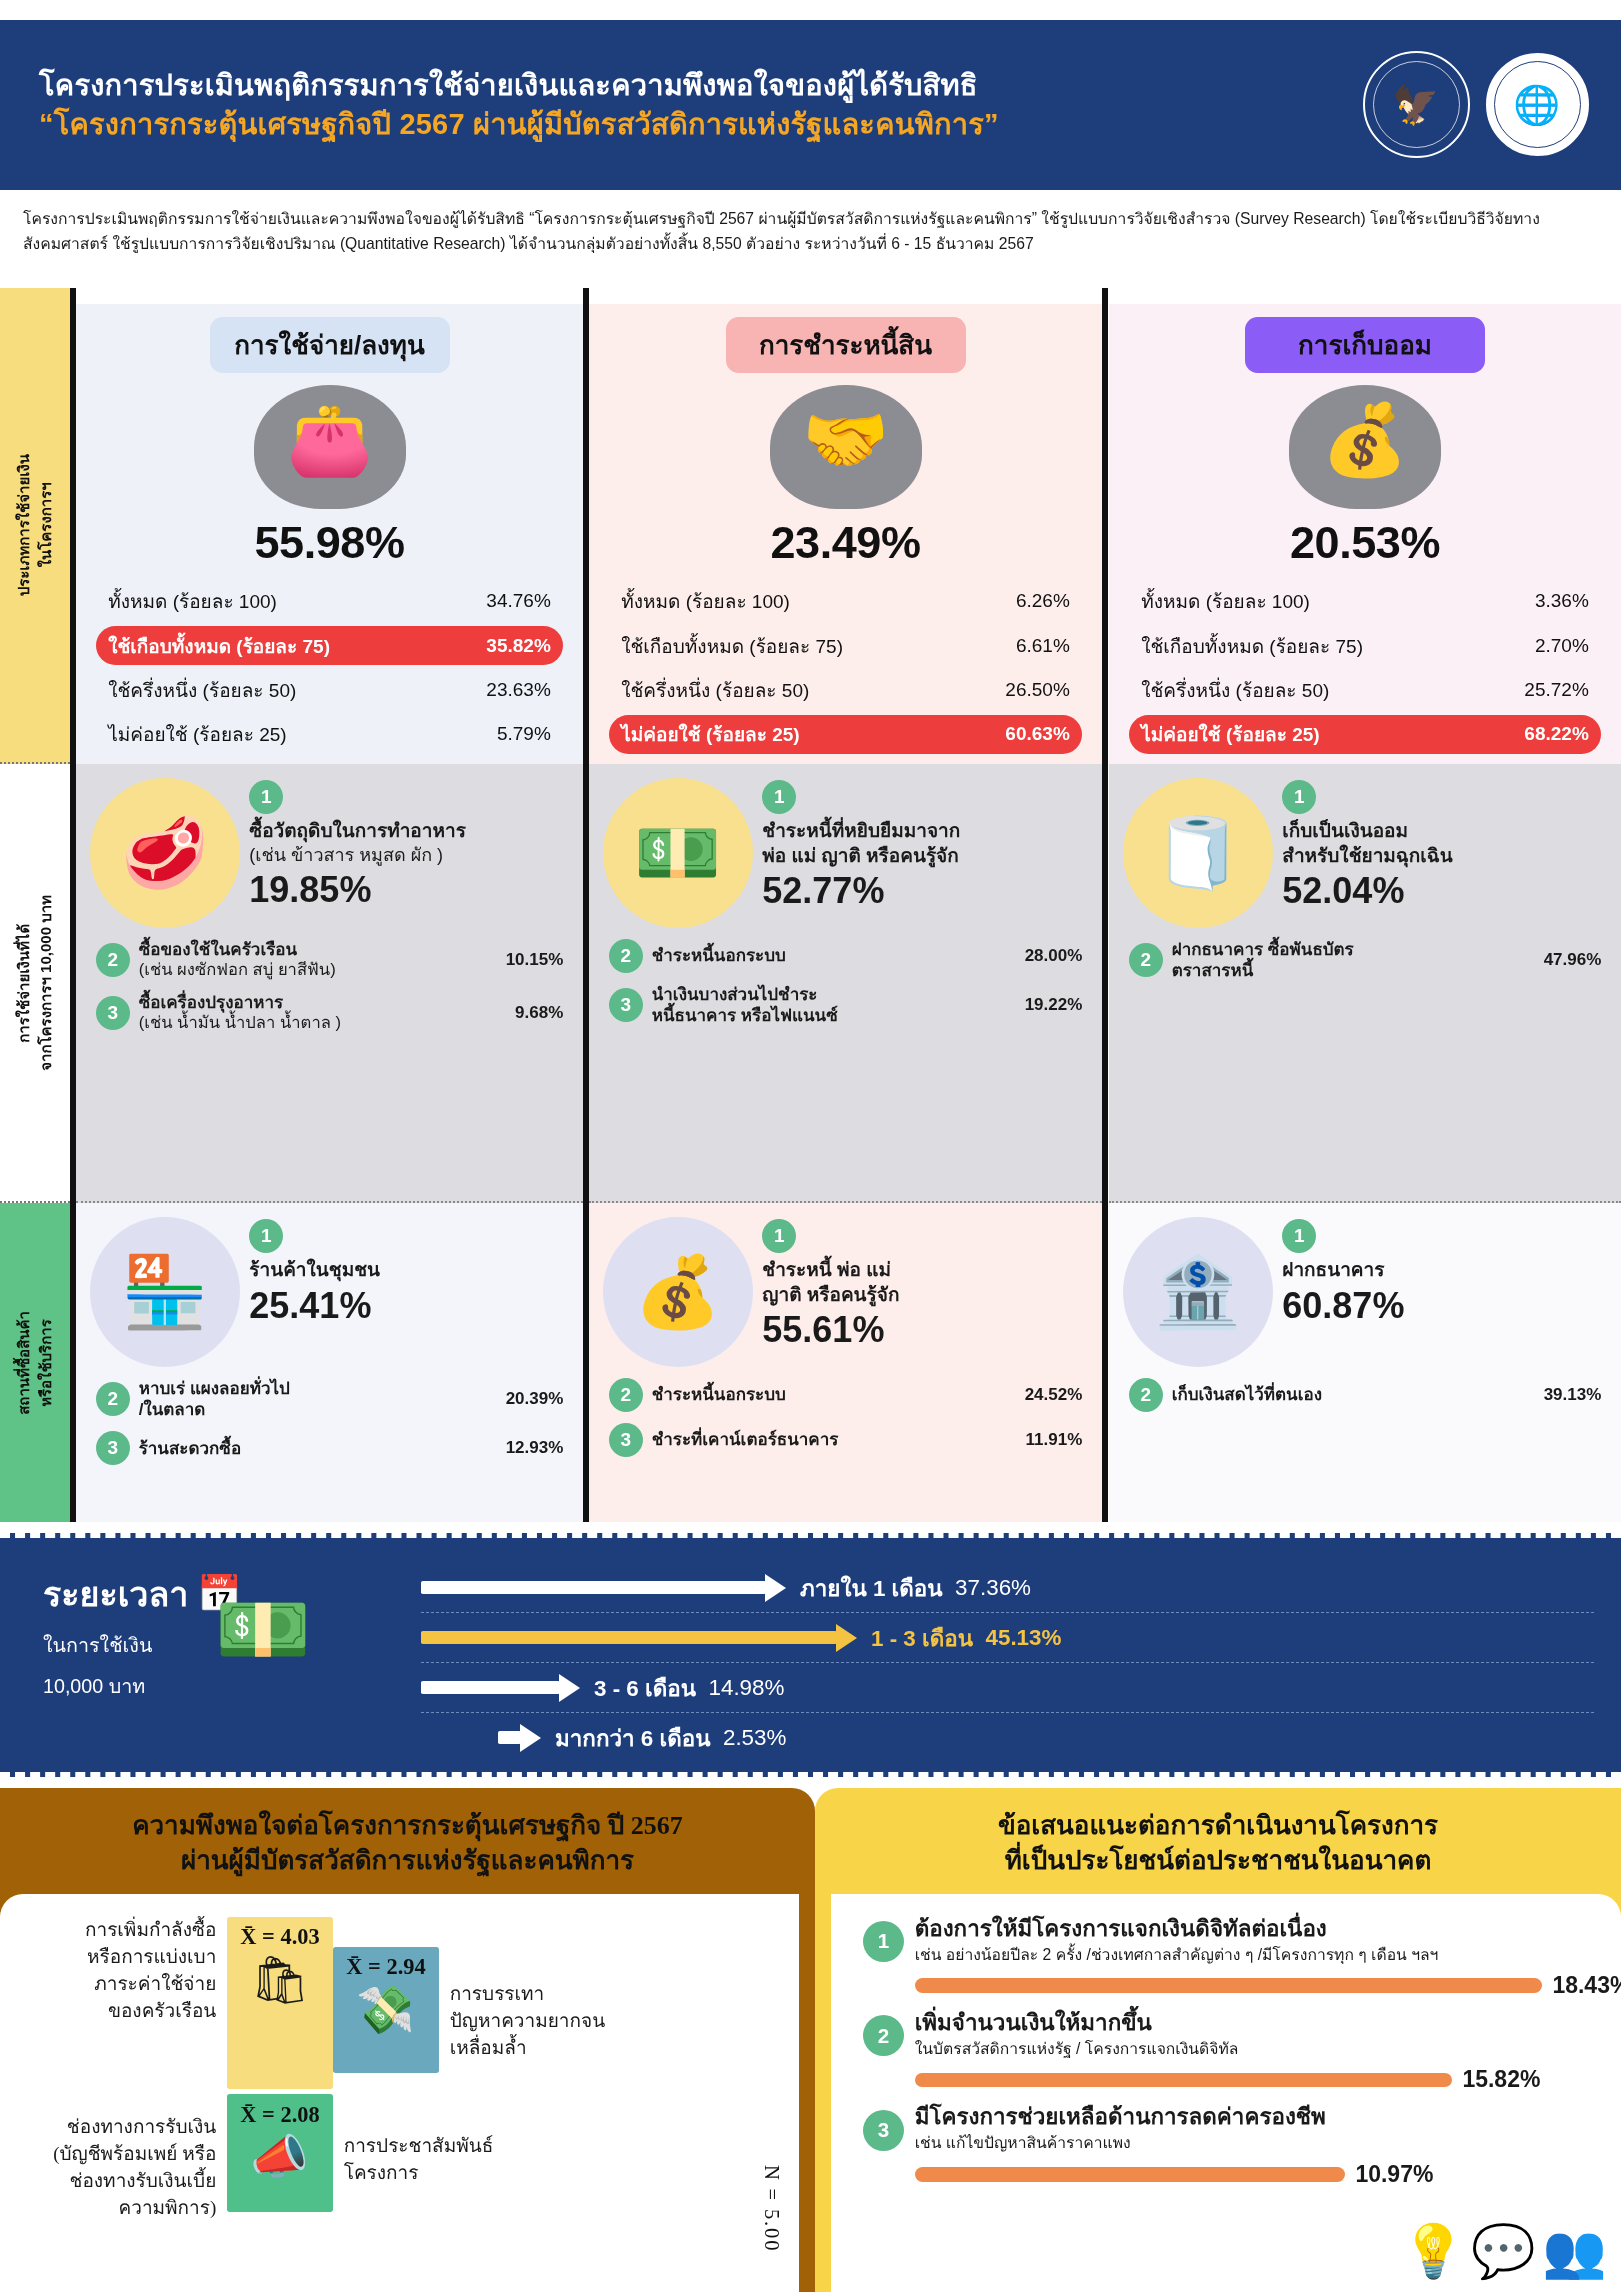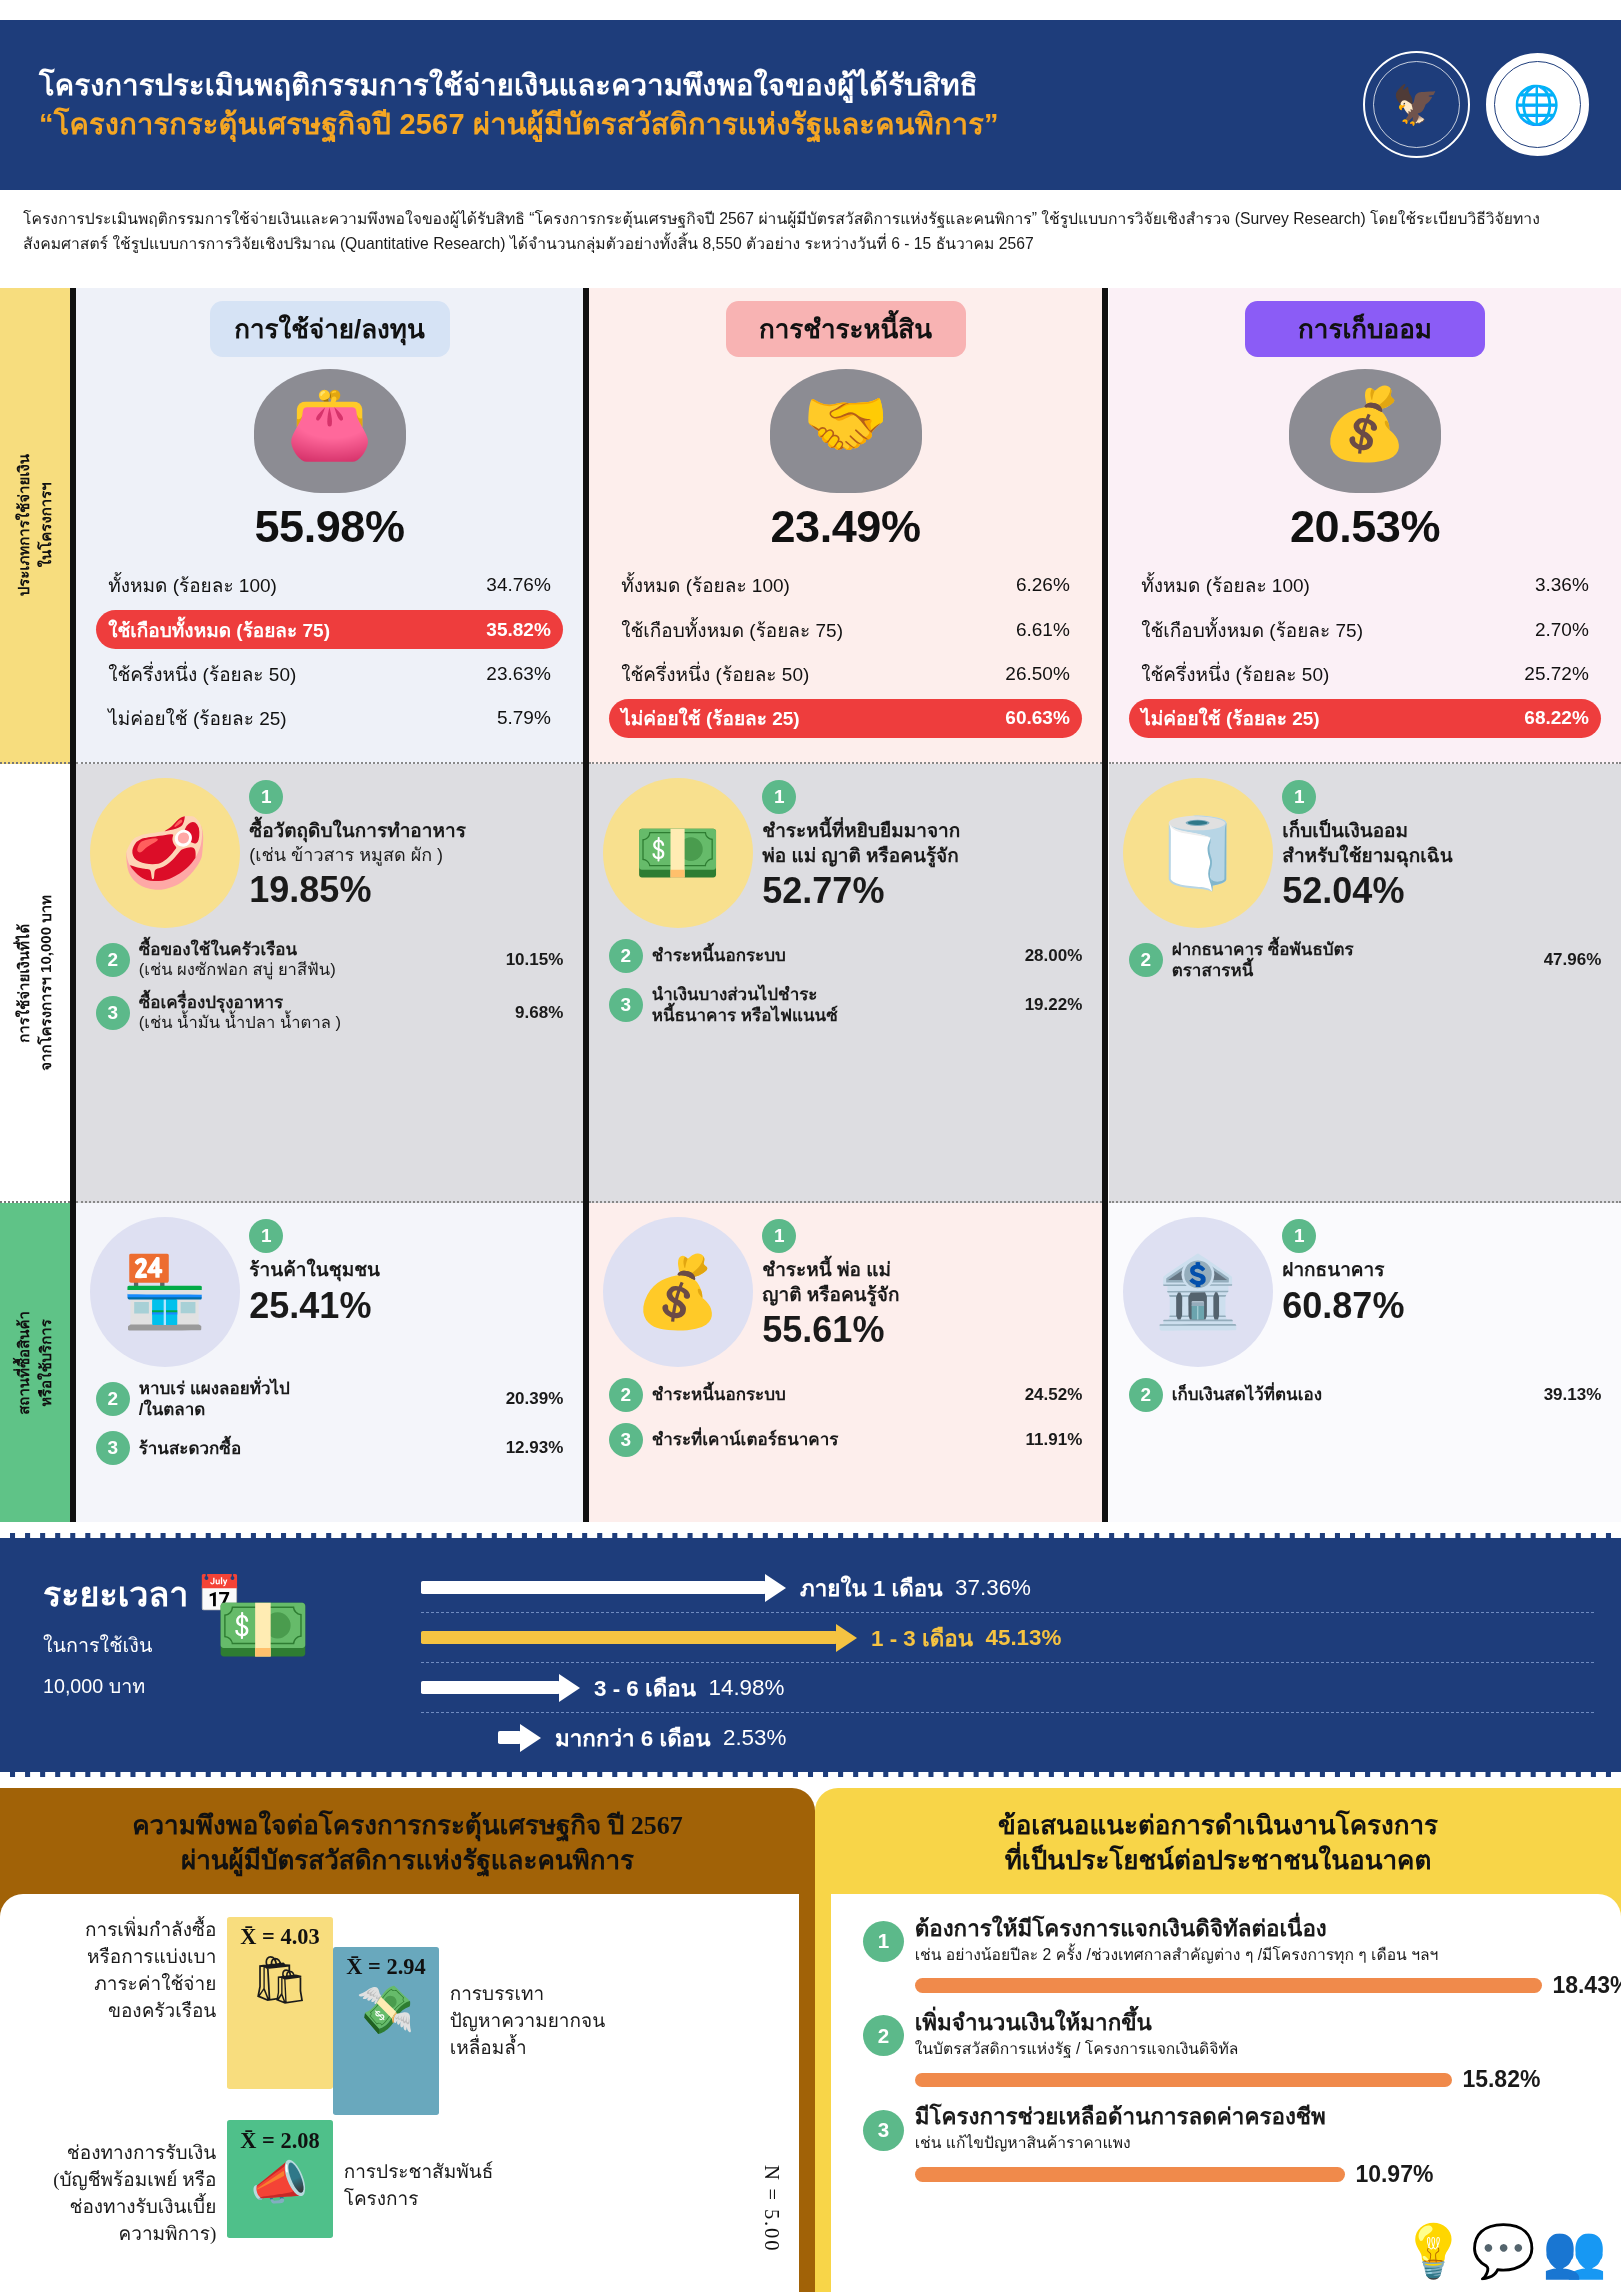--- a/index.html
+++ b/index.html
@@ -76,21 +76,21 @@
   .cols { position: absolute; left: 70px; top: 0; width: 1551px; height: 1234px; }
   .col {
     position: absolute; top: 0; height: 1234px;
     border-left: 6.3px solid #111; border-right: 6.3px solid #111;
   }
   .col-a { left: 0;    width: 519px; }
   .col-b { left: 519px; width: 519px; border-left: none; }
   .col-c { left: 1039px; width: 512px; border-left: none; border-right: none; }
 
   .cell { position: absolute; left: 0; right: 0; border-bottom: 2.7px dotted #888; }
-  .cell-top { top: 0; height: 476px; }
+  .cell-top { top: 16px; height: 476px; }
   .cell-mid { top: 476px; height: 439px; }
   .cell-bot { top: 915px; height: 319px; border-bottom: none; }
 
   .col-a .cell-top { background: #eef1f8; }
   .col-b .cell-top { background: #fdeeec; }
   .col-c .cell-top { background: #fbf0f6; }
   .col-a .cell-mid, .col-b .cell-mid, .col-c .cell-mid { background: #dddde1; }
   .col-a .cell-bot { background: #f4f5fa; }
   .col-b .cell-bot { background: #fdeeec; }
   .col-c .cell-bot { background: #fafafd; }
@@ -583,21 +583,21 @@
       <div class="sat">
         <div class="sat-row">
           <div class="sat-label" style="width:188px;white-space:pre-line;padding-right:10.7px">การเพิ่มกำลังซื้อ
 หรือการแบ่งเบา
 ภาระค่าใช้จ่าย
 ของครัวเรือน</div>
           <div class="sat-tile tile-yellow" style="height:172px">
             <div class="tile-mean">X̄ = 4.03</div>
             <div class="tile-art">🛍</div>
           </div>
-          <div class="sat-tile tile-blue" style="height:168px;margin-top:30px">
+          <div class="sat-tile tile-blue" style="height:126px;margin-top:30px">
             <div class="tile-mean">X̄ = 2.94</div>
             <div class="tile-art">💸</div>
           </div>
           <div class="sat-label left-al" style="width:179px;white-space:pre-line;padding-left:10.7px;padding-top:64px">การบรรเทา
 ปัญหาความยากจน
 เหลื่อมล้ำ</div>
         </div>
         <div class="sat-row">
           <div class="sat-label" style="width:188px;white-space:pre-line;padding-right:10.7px;padding-top:19.7px">ช่องทางการรับเงิน
 (บัญชีพร้อมเพย์ หรือ

